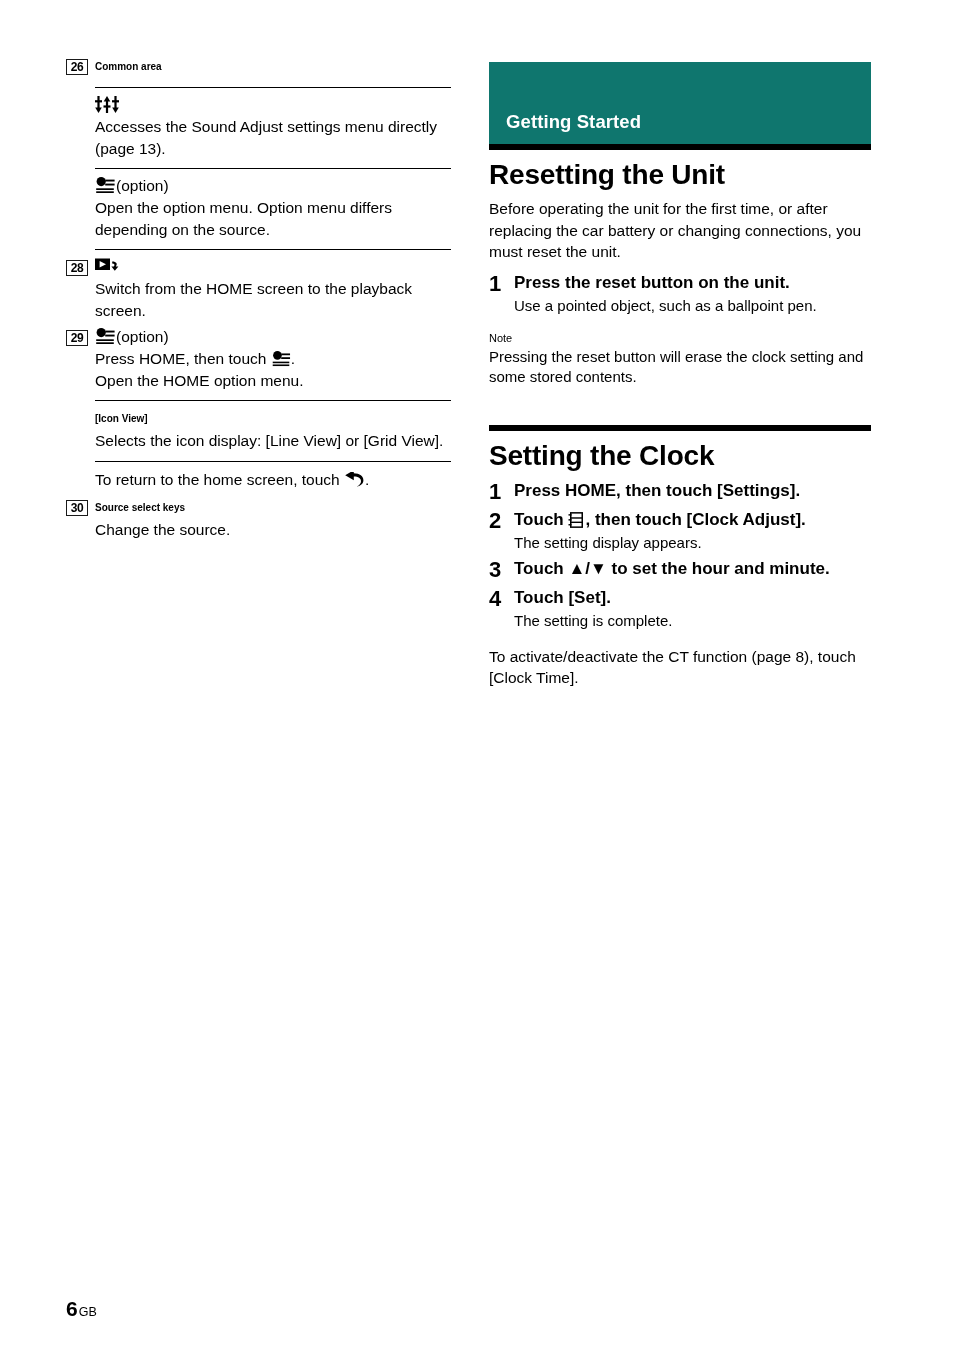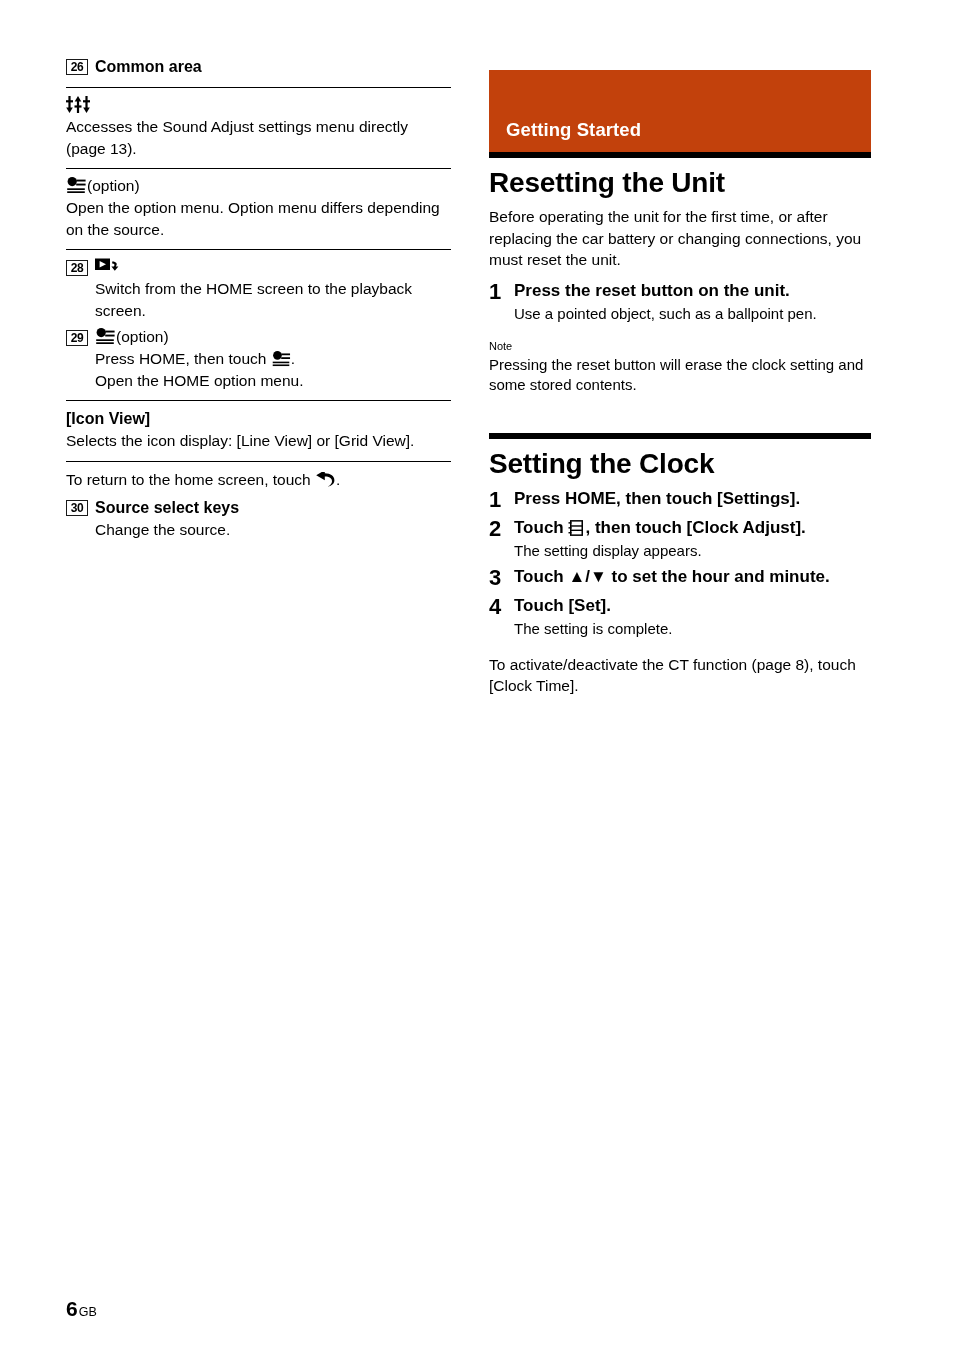--- a/index.html
+++ b/index.html
@@ -55,32 +55,33 @@
     margin-top: 3px;
     margin-right: 7px;
     box-sizing: border-box;
     letter-spacing: -0.3px;
   }
   .item-body {
     flex: 1 1 auto;
     min-width: 0;
   }
   .head {
-    font-size: 16px;
+    font-size: 10px;
     font-weight: 700;
     line-height: 21px;
     margin: 0 0 1px 0;
   }
   .body-text {
     font-size: 15.5px;
     line-height: 21.5px;
     margin: 0;
     font-weight: 400;
   }
   .indent-block {
+    margin-left: 29px;
   }
   .rule {
     border: 0;
     border-top: 1.6px solid #000;
     margin: 9px 0 7px 0;
   }
 
   
   .icon-line {
     line-height: 20px;
@@ -93,25 +94,24 @@
     font-size: 15.5px;
     font-weight: 400;
     margin-left: 1px;
   }
 
   
   svg.gly { display: inline-block; vertical-align: -3px; }
 
   
   .banner {
-    background: #c2410c;
+    background: #0f766e;
     height: 82px;
     position: relative;
     width: 382px;
-    margin-top: 8px;
   }
   .banner .banner-txt {
     position: absolute;
     left: 17px;
     bottom: 11px;
     color: #ffffff;
     font-size: 18.5px;
     font-weight: 700;
     letter-spacing: 0.1px;
   }

